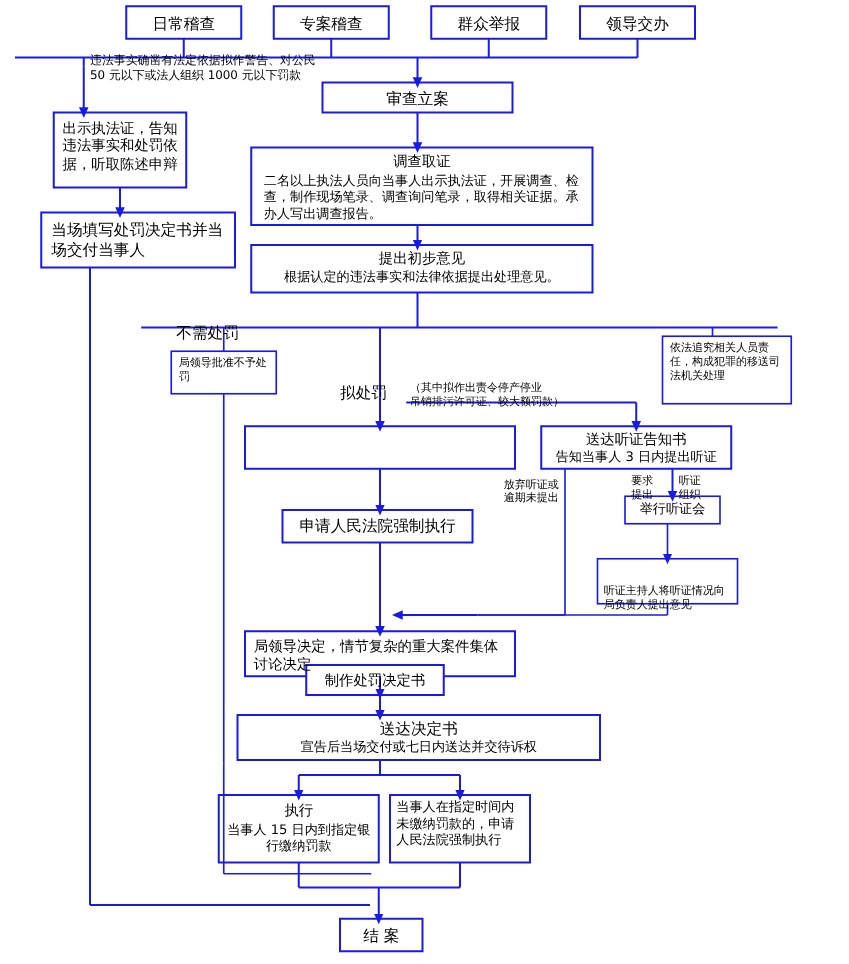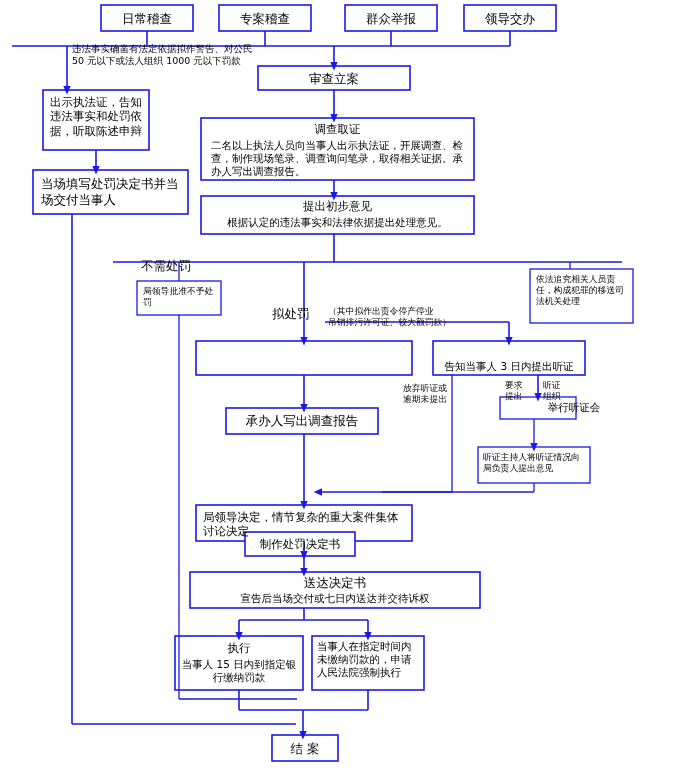--- a/index.html
+++ b/index.html
@@ -214,34 +214,35 @@
   <div class="ann t13" style="left:272px; top:258px; width:90px;margin-top:48px;">拟处罚</div>
 
   <div class="lbl lbl-l t9" style="left:143px; top:286px; width:76px;">局领导批准不予处罚</div>
 
   <div class="lbl lbl-l t9" style="left:536px; top:274px; width:92px;">依法追究相关人员责任，构成犯罪的移送司法机关处理</div>
 
   <div class="ann t9" style="left:328px; top:306px; width:190px;">（其中拟作出责令停产停业
 吊销排污许可证、较大额罚款）</div>
 
 
+  <div class="lbl lbl-c t12" style="left:433px; top:344px; width:152px;">送达听证告知书</div>
   <div class="lbl lbl-c t11" style="left:433px; top:360px; width:152px;">告知当事人 3 日内提出听证</div>
 
   <div class="ann t9" style="left:403px; top:383px; width:64px;">放弃听证或
 逾期未提出</div>
   <div class="ann t9" style="left:505px; top:380px; width:26px;">要求
 提出</div>
   <div class="ann t9" style="left:543px; top:380px; width:26px;">听证
 组织</div>
 
-  <div class="lbl lbl-c t11" style="left:500px; top:401px; width:76px;padding-left:36px;">举行听证会</div>
-
-  <div class="lbl lbl-c t13" style="left:226px; top:413px; width:152px;">承办人写出调查报告</div>
-
-  <div class="lbl lbl-l t9" style="left:483px; top:452px; width:104px;">听证主持人将听证情况向局负责人提出意见</div>
+  <div class="lbl lbl-c t11" style="left:500px; top:401px; width:76px;">举行听证会</div>
+
+  <div class="lbl lbl-c t13" style="left:226px; top:413px; width:152px;">申请人民法院强制执行</div>
+
+  <div class="lbl lbl-l t9" style="left:483px; top:468px; width:104px;">听证主持人将听证情况向局负责人提出意见</div>
 
   <div class="lbl lbl-l t12" style="left:203px; top:510px; width:204px;">局领导决定，情节复杂的重大案件集体讨论决定</div>
 
   <div class="lbl lbl-c t12" style="left:245px; top:537px; width:110px;">制作处罚决定书</div>
 
   <div class="lbl lbl-c t13" style="left:190px; top:575px; width:290px;">送达决定书</div>
   <div class="lbl lbl-c t11" style="left:190px; top:592px; width:290px;">宣告后当场交付或七日内送达并交待诉权</div>
 
   <div class="lbl lbl-c t12" style="left:175px; top:641px; width:128px;">执行</div>
   <div class="lbl lbl-c t11" style="left:177px; top:658px; width:124px;">当事人 15 日内到指定银行缴纳罚款</div>

